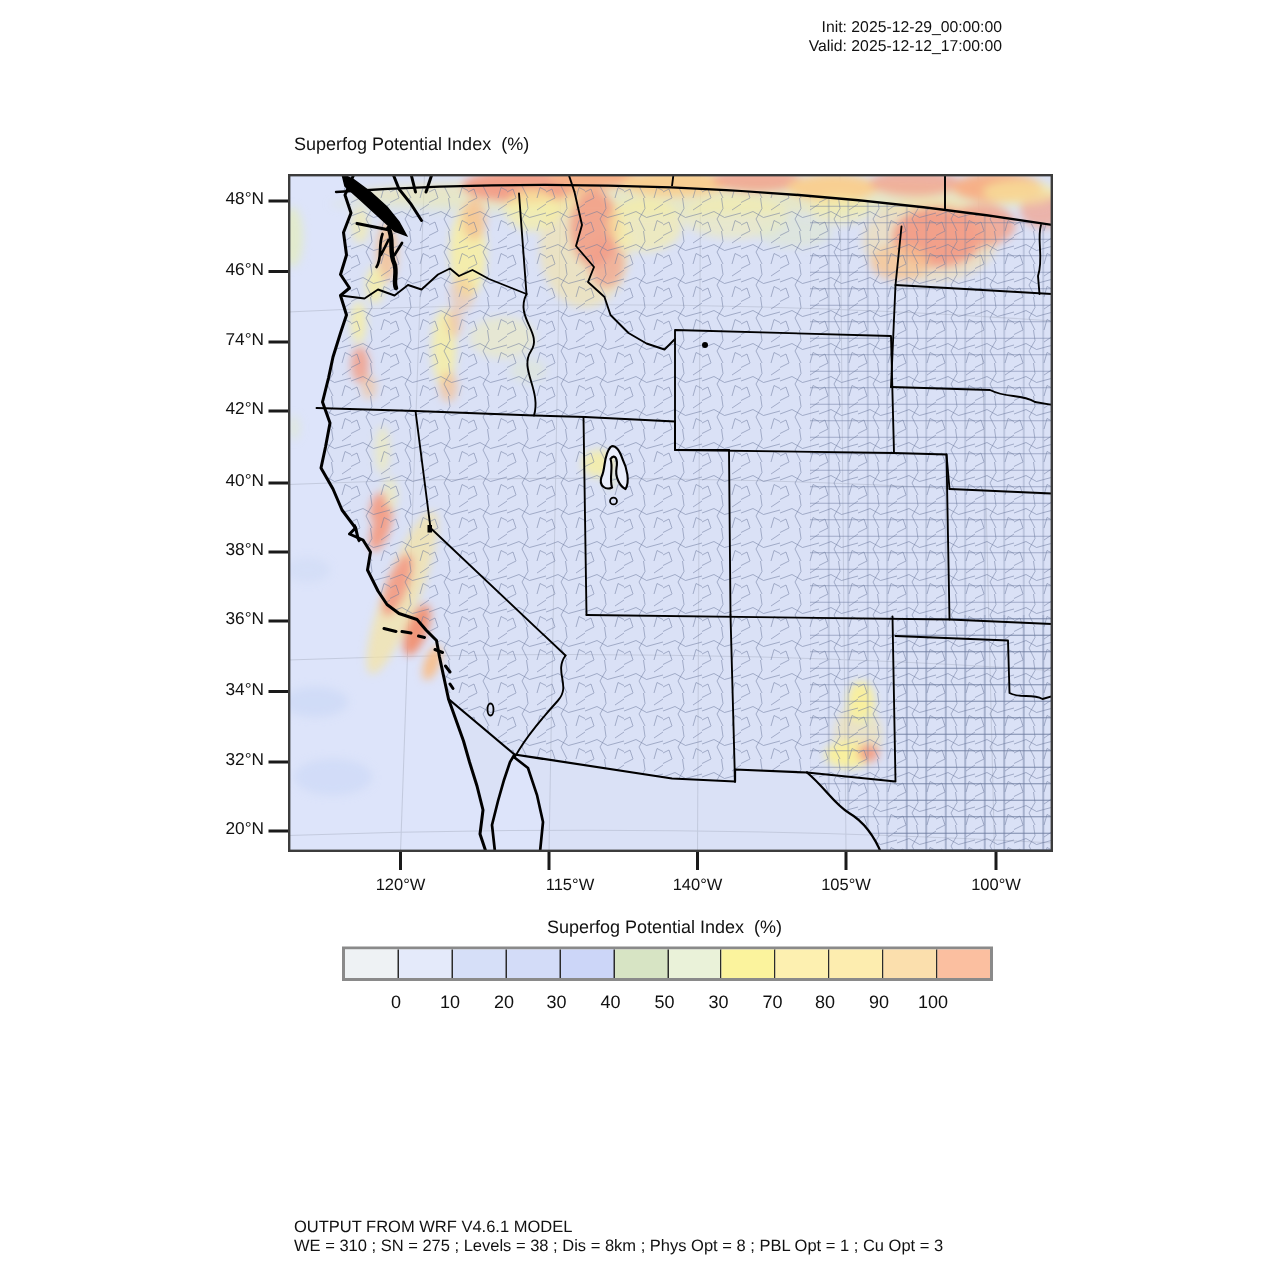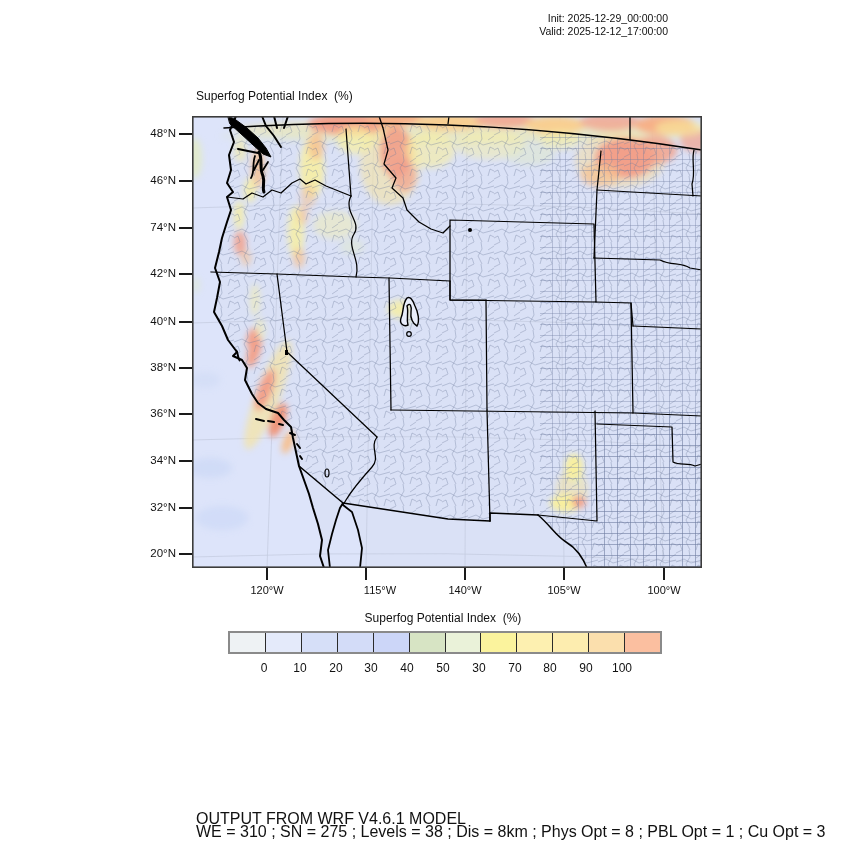--- a/index.html
+++ b/index.html
@@ -14,21 +14,21 @@
   .lat-tick{left:179px;width:13px;height:1.5px;background:#1a1a1a;}
   .lat-label{left:134px;width:42px;text-align:right;font-size:11.5px;}
   .lon-tick{top:568px;width:1.5px;height:12px;background:#1a1a1a;}
   .lon-label{top:584px;width:50px;text-align:center;font-size:11px;}
   #cb-title{left:228px;top:611px;width:430px;text-align:center;font-size:12px;white-space:pre;}
   #colorbar{left:228px;top:631px;width:430px;height:19px;display:flex;
             border:2px solid #8a8a8a;box-sizing:content-box;background:#fff;}
   .cb-cell{flex:1 1 0;border-right:1px solid #2b2b2b;}
   .cb-cell:last-child{border-right:none;}
   .cb-num{top:661px;width:40px;text-align:center;font-size:12px;}
-  #footer{left:196px;top:812px;font-size:16px;line-height:13px;}
+  #footer{left:196px;top:812px;font-size:11px;line-height:13px;}
 </style>
 </head>
 <body>
 
 <div id="page">
 
   <div class="abs" id="init-block">
     <div>Init: 2025-12-29_00:00:00</div>
     <div>Valid: 2025-12-12_17:00:00</div>
   </div>

